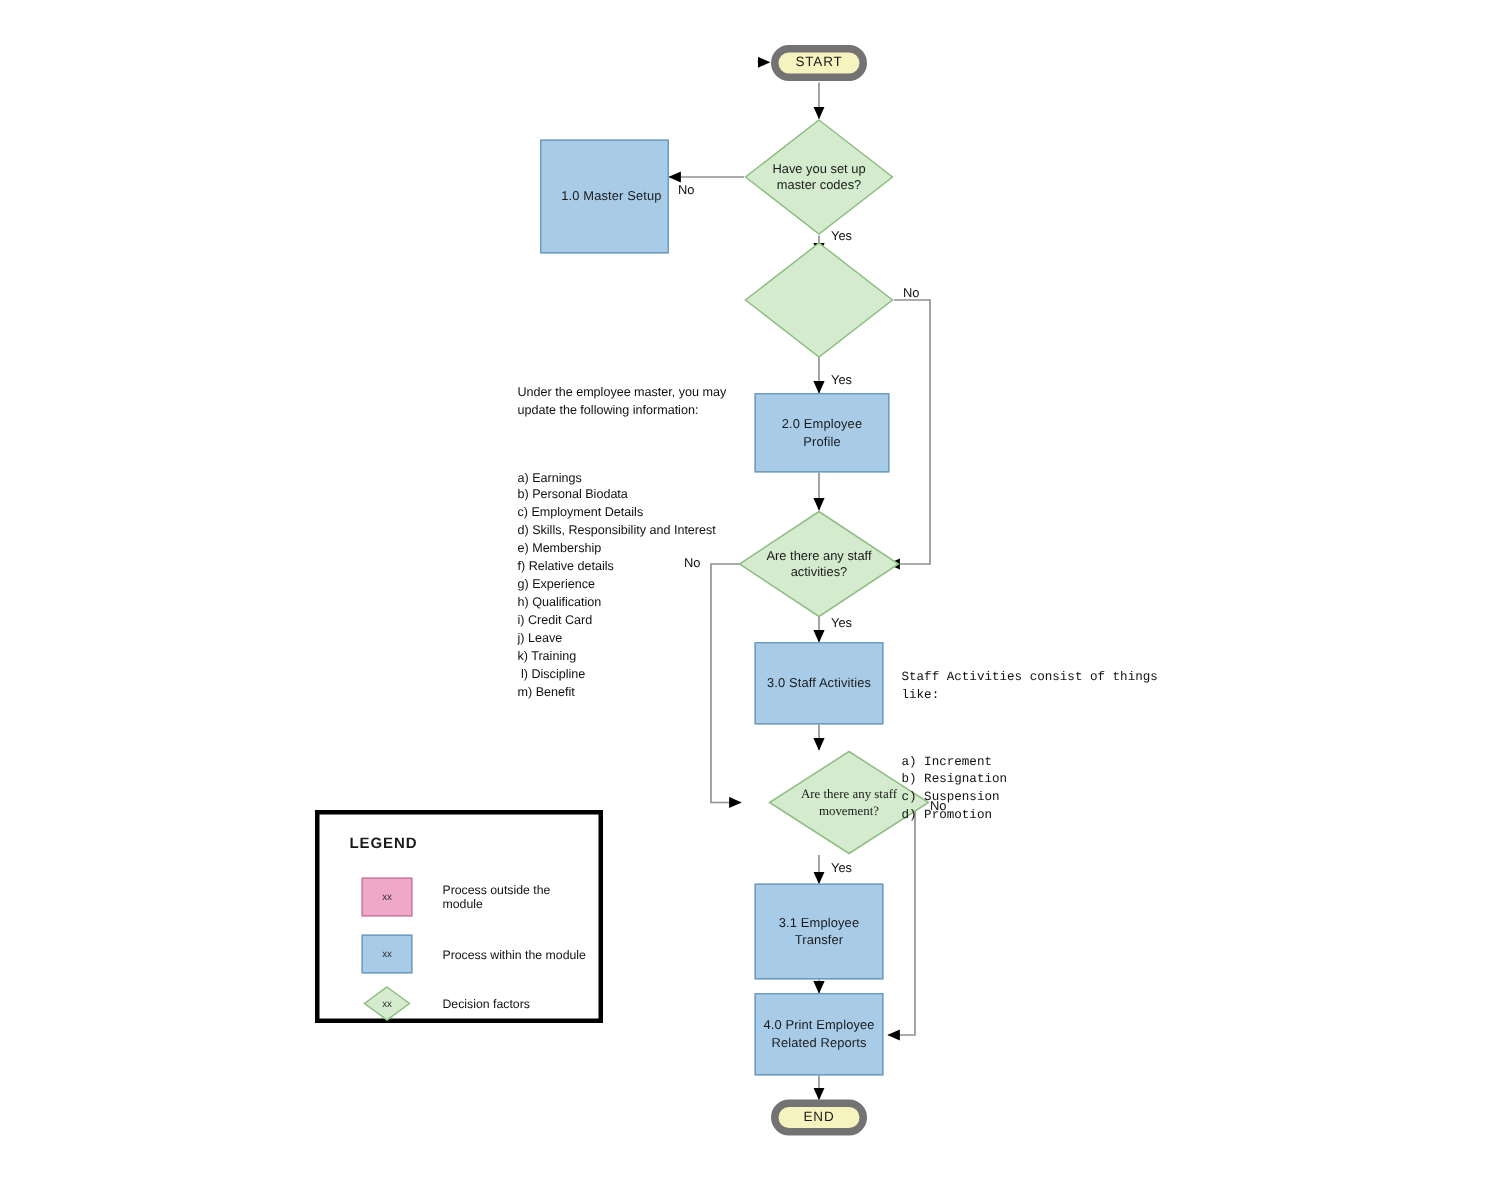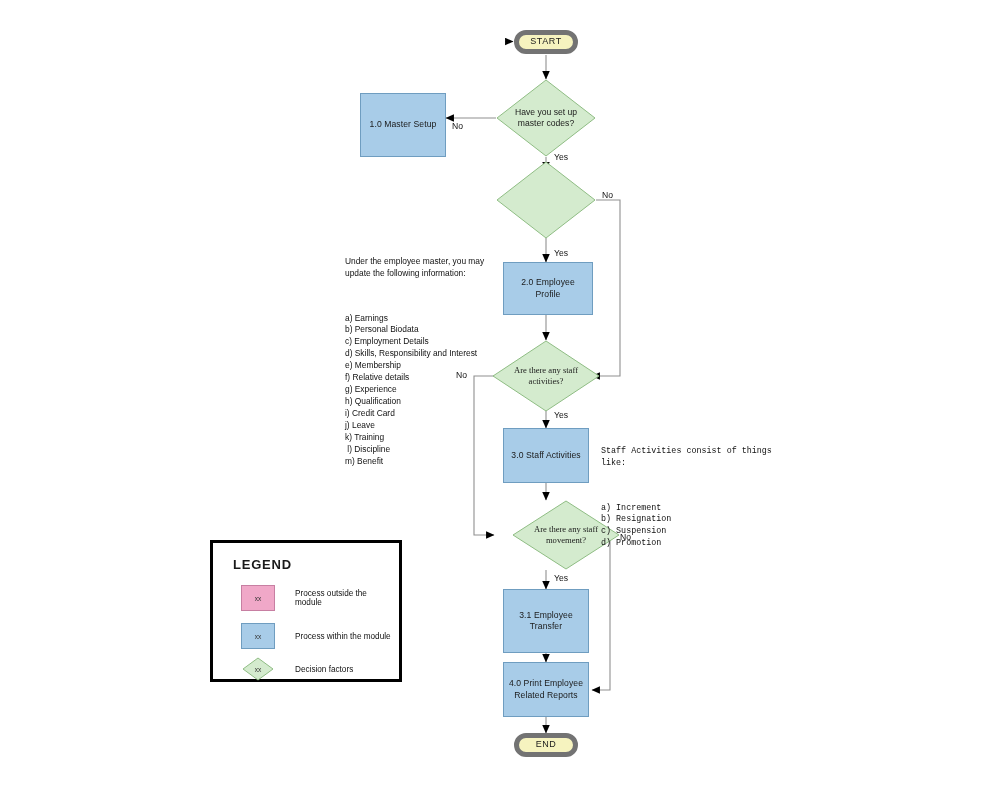--- a/index.html
+++ b/index.html
@@ -102,21 +102,21 @@
     width: 192px;
     height: 142px;
     border: 3px solid #000000;
     background: #ffffff;
     box-sizing: border-box;
   }
   #legend-title {
     position: absolute;
     left: 20px;
     top: 14px;
-    font-size: 13px;
+    font-size: 10px;
     font-weight: bold;
     letter-spacing: 0.06em;
   }
   .legend-row {
     position: absolute;
     left: 20px;
     width: 160px;
     height: 26px;
   }
   .legend-swatch {
@@ -210,35 +210,35 @@
     <span>START</span>
   </div>
 
   <div class="dia-wrap" style="left:496px; top:79px; width:100px; height:78px;">
     <svg class="dia-shape" viewBox="0 0 100 78" preserveAspectRatio="none">
       <polygon points="50,1 99,39 50,77 1,39" fill="#d4ebce" stroke="#8fbd84" stroke-width="1"></polygon>
     </svg>
     <div class="dia-label">Have you set up master codes?</div>
   </div>
 
-  <div class="node proc" style="left:360px; top:93px; width:86px; height:64px;">
+  <div class="node proc" style="left:360px; top:93px; width:86px; height:76px;justify-content:flex-end;">
     <span>1.0 Master Setup</span>
   </div>
 
   <div class="dia-wrap" style="left:496px; top:161px; width:100px; height:78px;">
     <svg class="dia-shape" viewBox="0 0 100 78" preserveAspectRatio="none">
       <polygon points="50,1 99,39 50,77 1,39" fill="#d4ebce" stroke="#8fbd84" stroke-width="1"></polygon>
     </svg>
   </div>
 
   <div class="node proc" style="left:503px; top:262px; width:90px; height:53px;">
     <span>2.0 Employee Profile</span>
   </div>
 
-  <div class="dia-wrap" style="left:492px; top:340px; width:108px; height:72px;font-family:Liberation Serif, serif;">
+  <div class="dia-wrap" style="left:492px; top:340px; width:108px; height:72px;">
     <svg class="dia-shape" viewBox="0 0 108 72" preserveAspectRatio="none">
       <polygon points="54,1 107,36 54,71 1,36" fill="#d4ebce" stroke="#8fbd84" stroke-width="1"></polygon>
     </svg>
     <div class="dia-label">Are there any staff activities?</div>
   </div>
 
   <div class="node proc" style="left:503px; top:428px; width:86px; height:55px;">
     <span>3.0 Staff Activities</span>
   </div>
 

